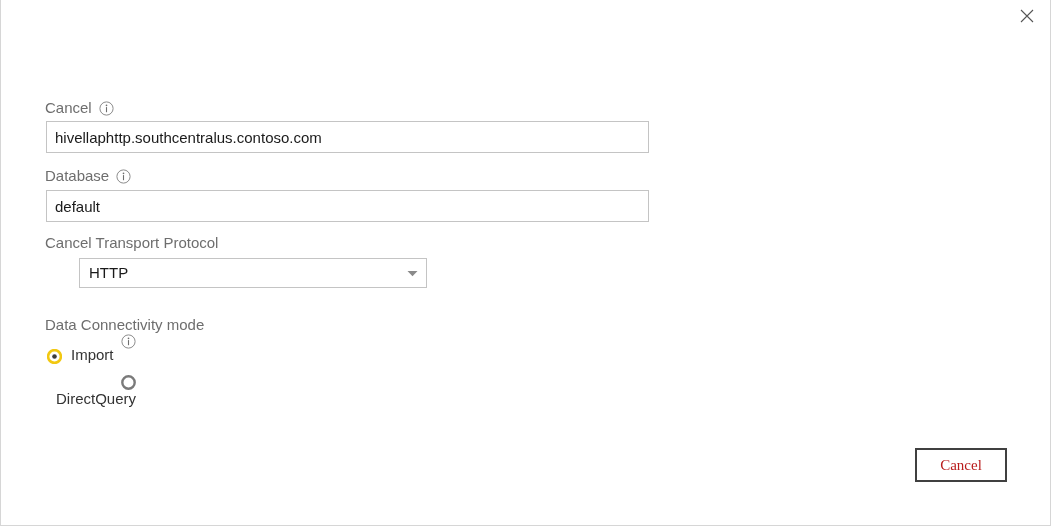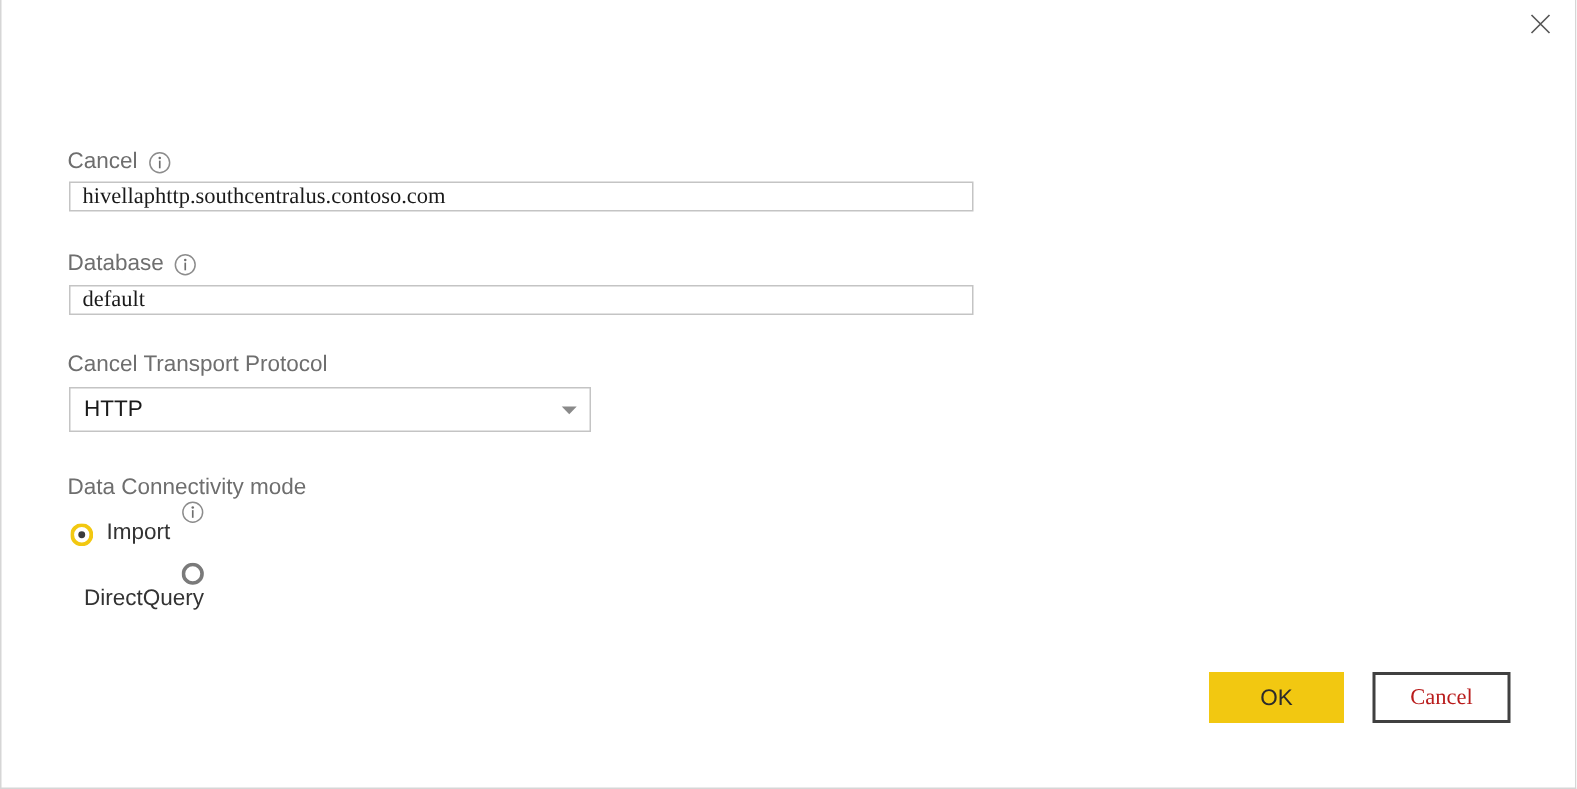--- a/index.html
+++ b/index.html
@@ -74,41 +74,42 @@
     height: 15px;
     align-items: center;
     justify-content: center;
     cursor: default;
   }
   .info-icon svg { display: block; }
 
   .text-input {
     position: absolute;
     box-sizing: border-box;
-    height: 20px;
+    height: 32px;
     background: #ffffff;
     border: 1px solid #c4c4c4;
-    font-family: Liberation Serif, serif;
+    font-family: Liberation Sans, sans-serif;
     font-size: 15px;
     color: #1a1a1a;
     padding: 0 8px;
     line-height: 28px;
     outline: none;
   }
 
   
   .dropdown {
     position: absolute;
     box-sizing: border-box;
     height: 30px;
     background: #ffffff;
     border: 1px solid #c4c4c4;
     display: flex;
     align-items: center;
     cursor: default;
+    margin-left: 33px;
   }
   .dropdown .dd-value {
     flex: 1;
     font-size: 15px;
     color: #1a1a1a;
     padding-left: 9px;
     line-height: 28px;
     white-space: nowrap;
     overflow: hidden;
   }
@@ -240,16 +241,15 @@
 
   <div class="radio-row" style="left:46px; top:375px;flex-direction:column;">
     <span class="radio-mark">
       <svg width="15" height="15" viewBox="0 0 15 15" aria-hidden="true">
         <circle cx="7.5" cy="7.5" r="6.2" fill="#ffffff" stroke="#7a7a7a" stroke-width="2.4"></circle>
       </svg>
     </span>
     <span class="radio-label">DirectQuery</span>
   </div>
 
-  <div class="btn btn-ok" style="left:805px; top:448px; width:90px;">OK</div>
   <div class="btn btn-cancel" style="left:914px; top:448px; width:92px;">Cancel</div>
 
 </div>
 
 </body></html>

